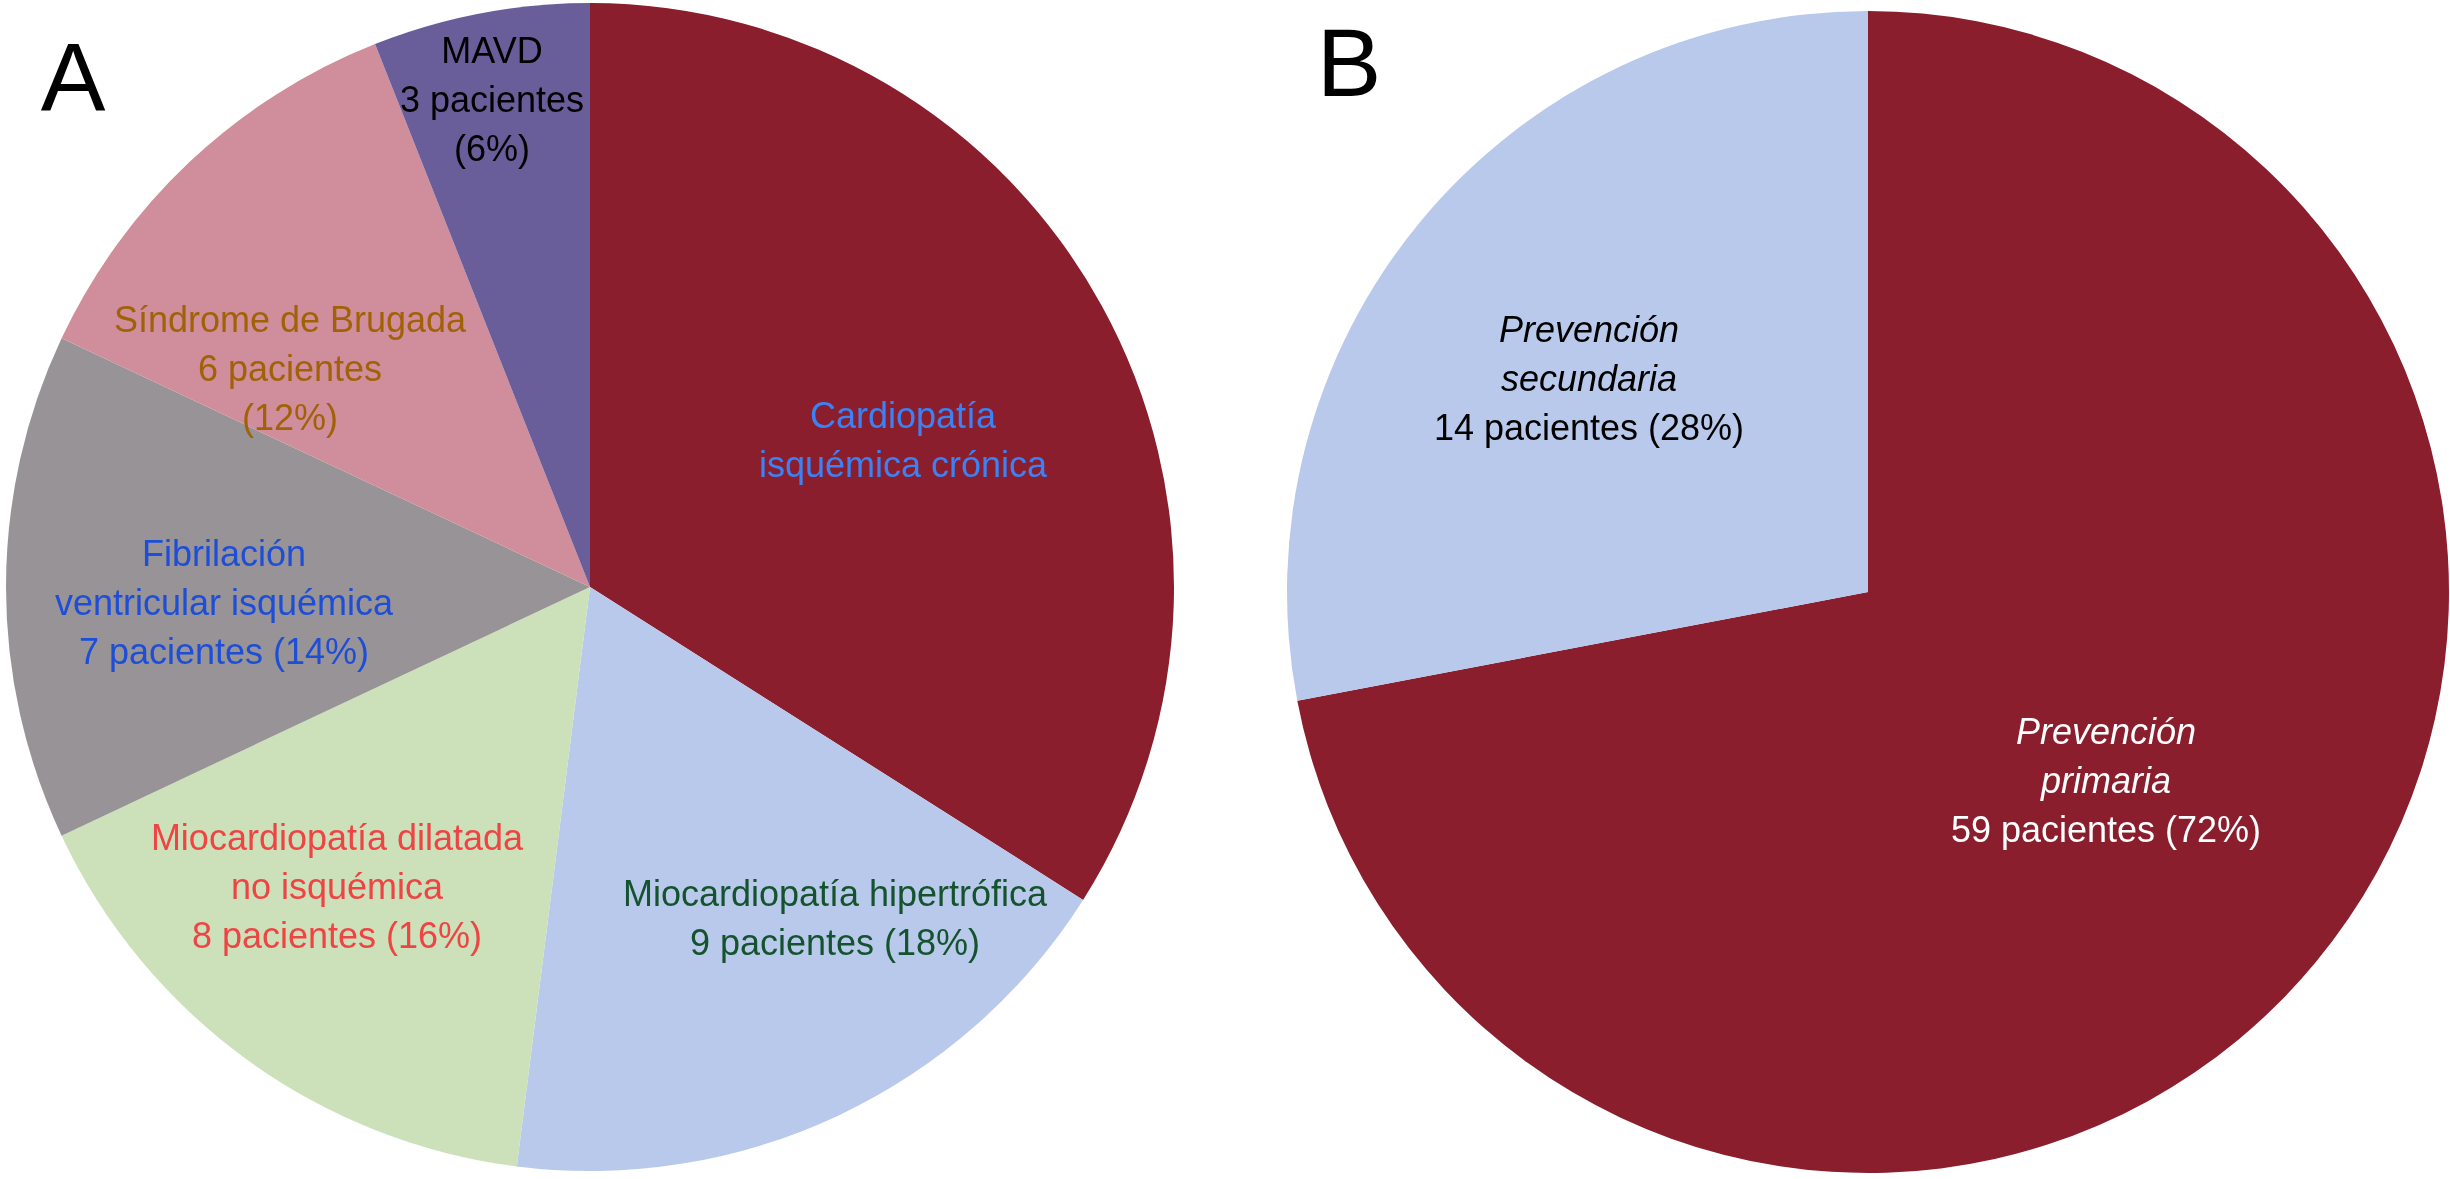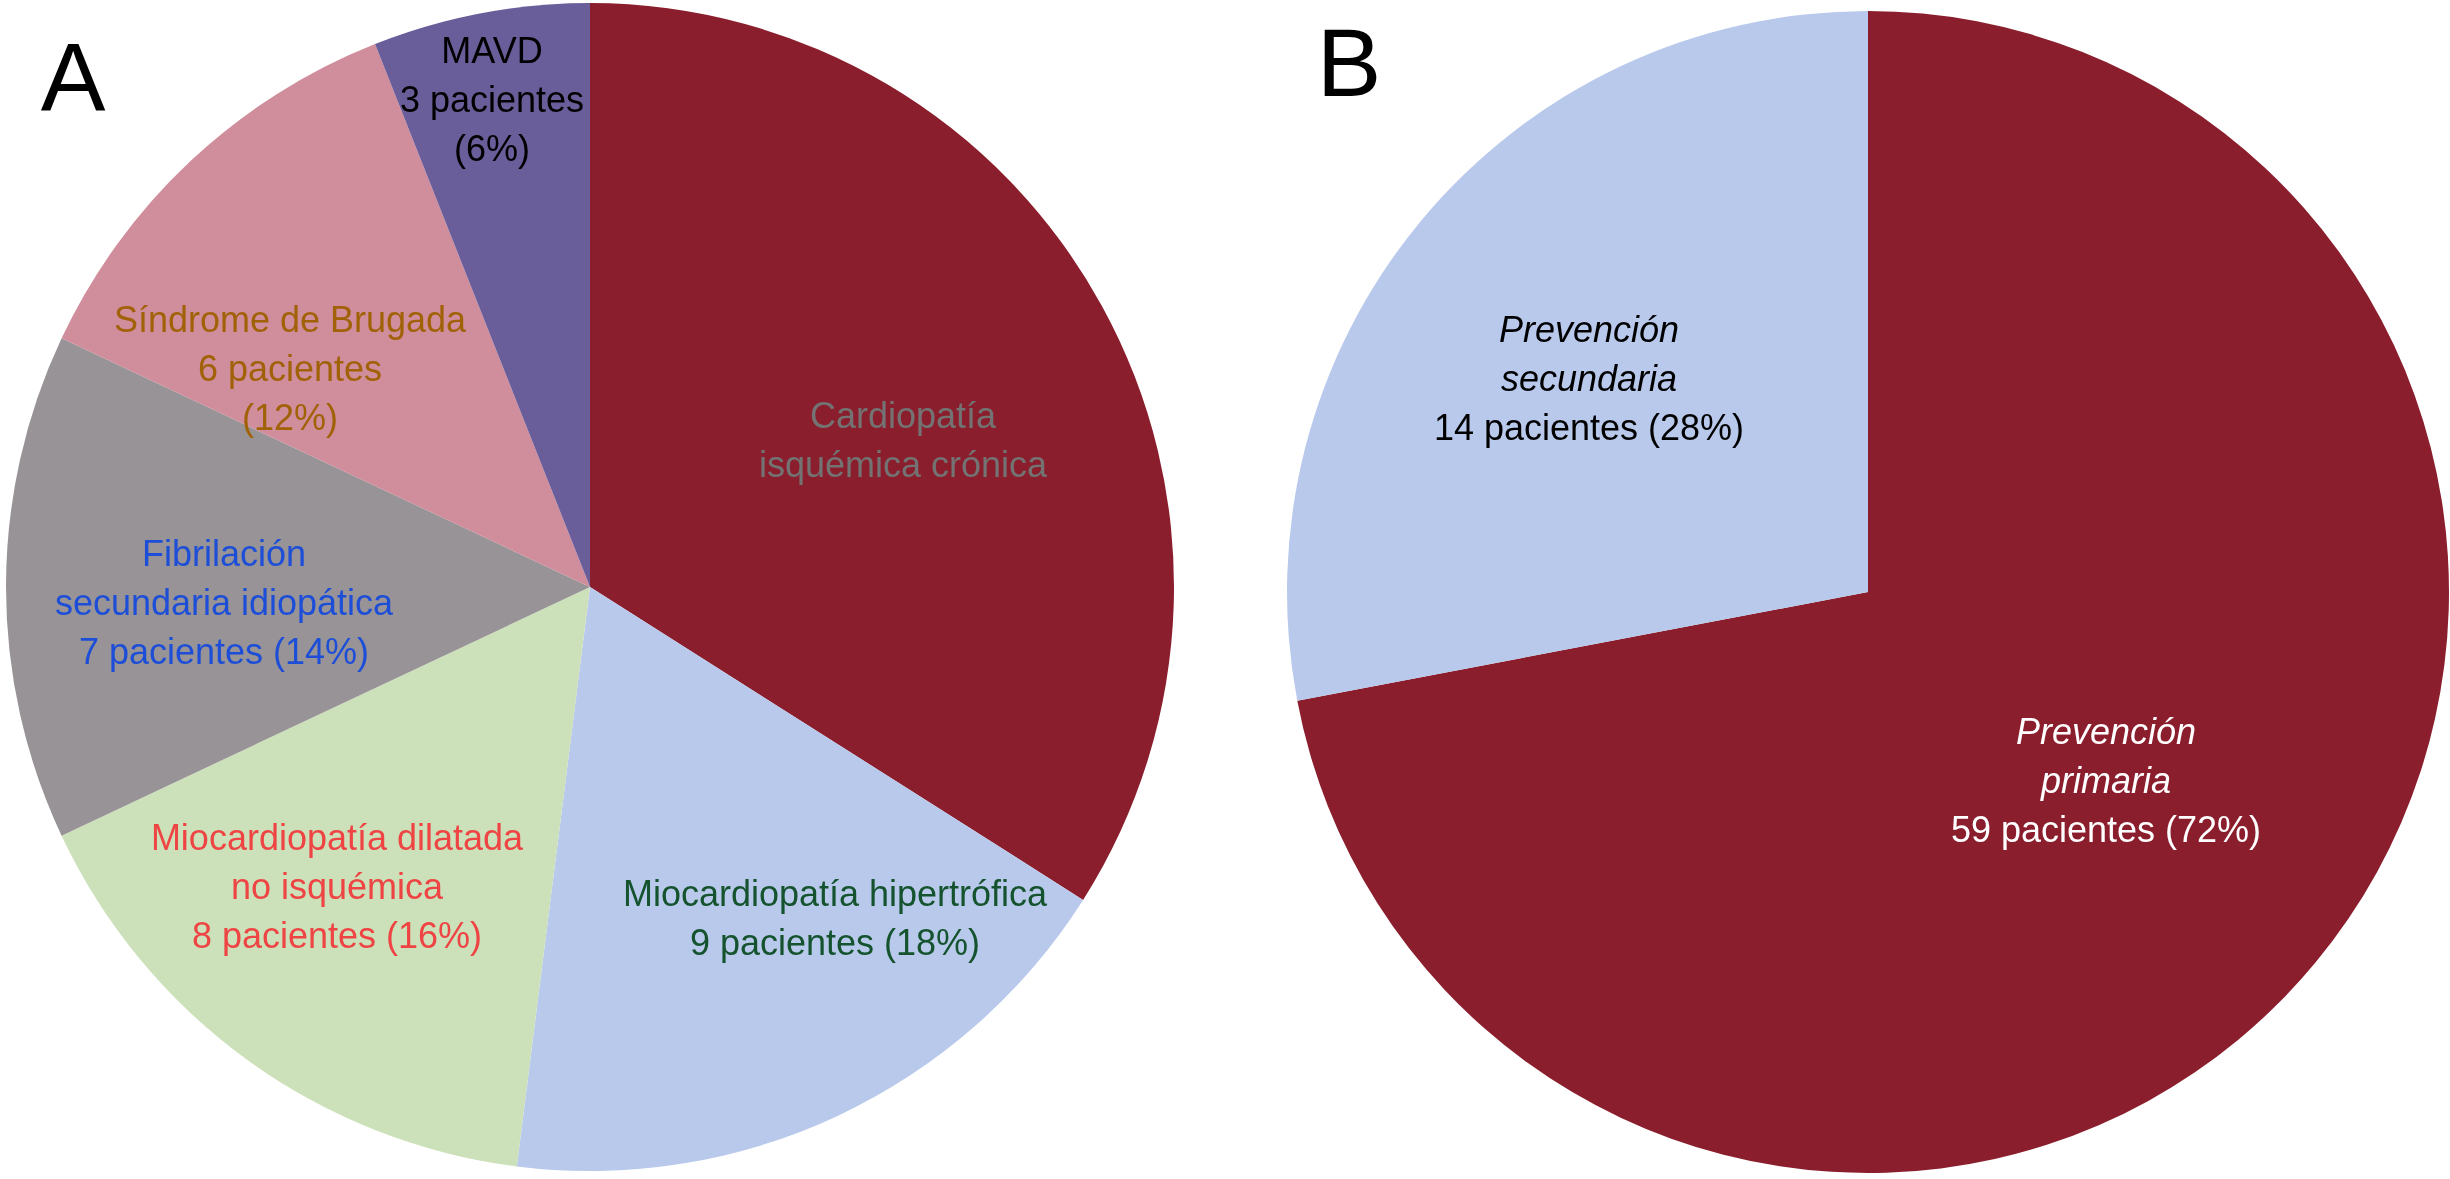--- a/index.html
+++ b/index.html
@@ -45,36 +45,36 @@
         <path d="M 590 587 L 61.58 835.66 A 584 584 0 0 1 61.58 338.34 Z" fill="#989396"></path>
         <path d="M 590 587 L 61.58 338.34 A 584 584 0 0 1 375.02 44.01 Z" fill="#d08d9c"></path>
         <path d="M 590 587 L 375.02 44.01 A 584 584 0 0 1 590.00 3.00 Z" fill="#6a5e9a"></path>
       </g>
       <g>
         <path d="M 1868 592 L 1868.00 11.00 A 581 581 0 1 1 1297.29 700.87 Z" fill="#8b1e2d"></path>
         <path d="M 1868 592 L 1297.29 700.87 A 581 581 0 0 1 1868.00 11.00 Z" fill="#b9c9ec"></path>
       </g>
     </svg>
     <div class="panel-letter" style="left: 73px; top: 76px;">A</div>
-    <div class="slice-label" style="left: 903px; top: 440px; color: #737373;">
+    <div class="slice-label" style="left: 903px; top: 440px; color: #3b82f6;">
       <div class="label-line">Cardiopatía</div>
       <div class="label-line">isquémica crónica</div>
     </div>
     <div class="slice-label" style="left: 802px; top: 918px; color: #14532d; margin-left: 33px;">
       <div class="label-line">Miocardiopatía hipertrófica</div>
       <div class="label-line">9 pacientes (18%)</div>
     </div>
     <div class="slice-label" style="left: 337px; top: 886px; color: #ef4444;">
       <div class="label-line">Miocardiopatía dilatada</div>
       <div class="label-line">no isquémica</div>
       <div class="label-line">8 pacientes (16%)</div>
     </div>
     <div class="slice-label" style="left: 224px; top: 602px; color: #1d4ed8;">
       <div class="label-line">Fibrilación</div>
-      <div class="label-line">secundaria idiopática</div>
+      <div class="label-line">ventricular isquémica</div>
       <div class="label-line">7 pacientes (14%)</div>
     </div>
     <div class="slice-label" style="left: 290px; top: 368px; color: #a16207;">
       <div class="label-line">Síndrome de Brugada</div>
       <div class="label-line">6 pacientes</div>
       <div class="label-line">(12%)</div>
     </div>
     <div class="slice-label" style="left: 492px; top: 99px; color: rgb(0, 0, 0);">
       <div class="label-line">MAVD</div>
       <div class="label-line">3 pacientes</div>

